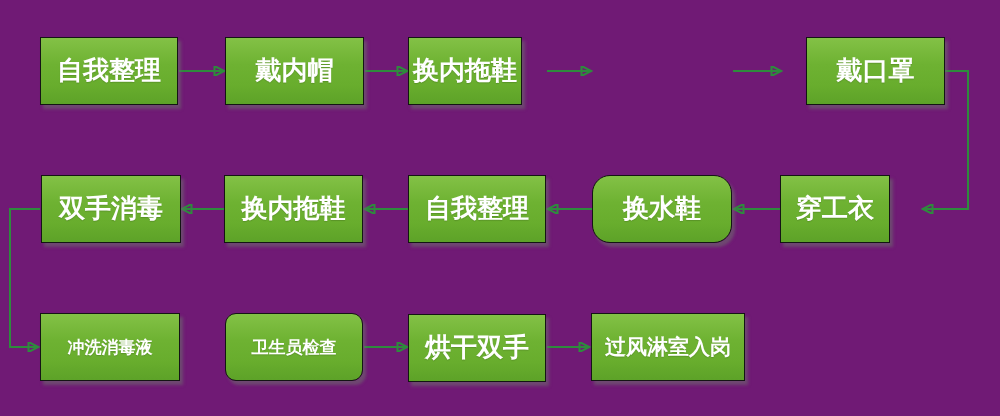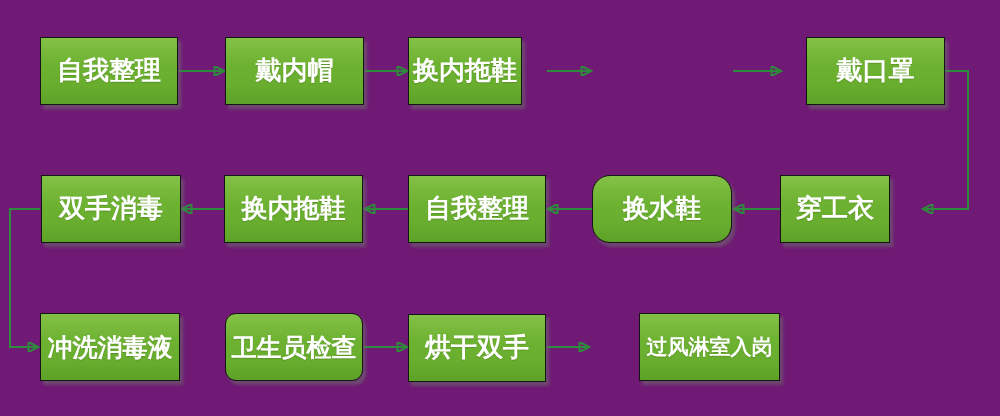--- a/index.html
+++ b/index.html
@@ -32,21 +32,21 @@
     color: #ffffff;
     font-weight: bold;
     font-size: 26px;
     line-height: 1;
     display: flex;
     align-items: center;
     justify-content: center;
     white-space: nowrap;
     text-shadow: 0 1px 1px rgba(0,0,0,0.15);
   }
-  .node.fs25 { font-size: 25px; }
+  .node.fs25 { font-size: 17px; }
   .node.fs21 { font-size: 21px; }
 </style>
 </head>
 <body>
 
 <div class="canvas">
 
   <svg class="edges" width="1000" height="416" viewBox="0 0 1000 416" xmlns="http://www.w3.org/2000/svg">
     <defs>
       <marker id="arrow" viewBox="0 0 10 10" refX="8.5" refY="5" markerUnits="userSpaceOnUse" markerWidth="13" markerHeight="10" orient="auto">
@@ -74,15 +74,15 @@
 
   <div class="node" style="left:780px; top:175px; width:110px;">穿工衣</div>
   <div class="node" style="left:592px; top:175px; width:140px;border-radius:18px;">换水鞋</div>
   <div class="node" style="left:408px; top:175px; width:138px;">自我整理</div>
   <div class="node" style="left:224px; top:175px; width:139px;">换内拖鞋</div>
   <div class="node" style="left:41px;  top:175px; width:140px;">双手消毒</div>
 
   <div class="node fs25" style="left:40px;  top:313px; width:140px;">冲洗消毒液</div>
   <div class="node fs25" style="left:225px; top:313px; width:138px;border-radius:11px;">卫生员检查</div>
   <div class="node" style="left:408px; top:314px; width:138px;">烘干双手</div>
-  <div class="node fs21" style="left:591px; top:313px; width:141px;margin-left:48px;">过风淋室入岗</div>
+  <div class="node fs21" style="left:591px; top:313px; width:154px;">过风淋室入岗</div>
 
 </div>
 
 </body></html>

